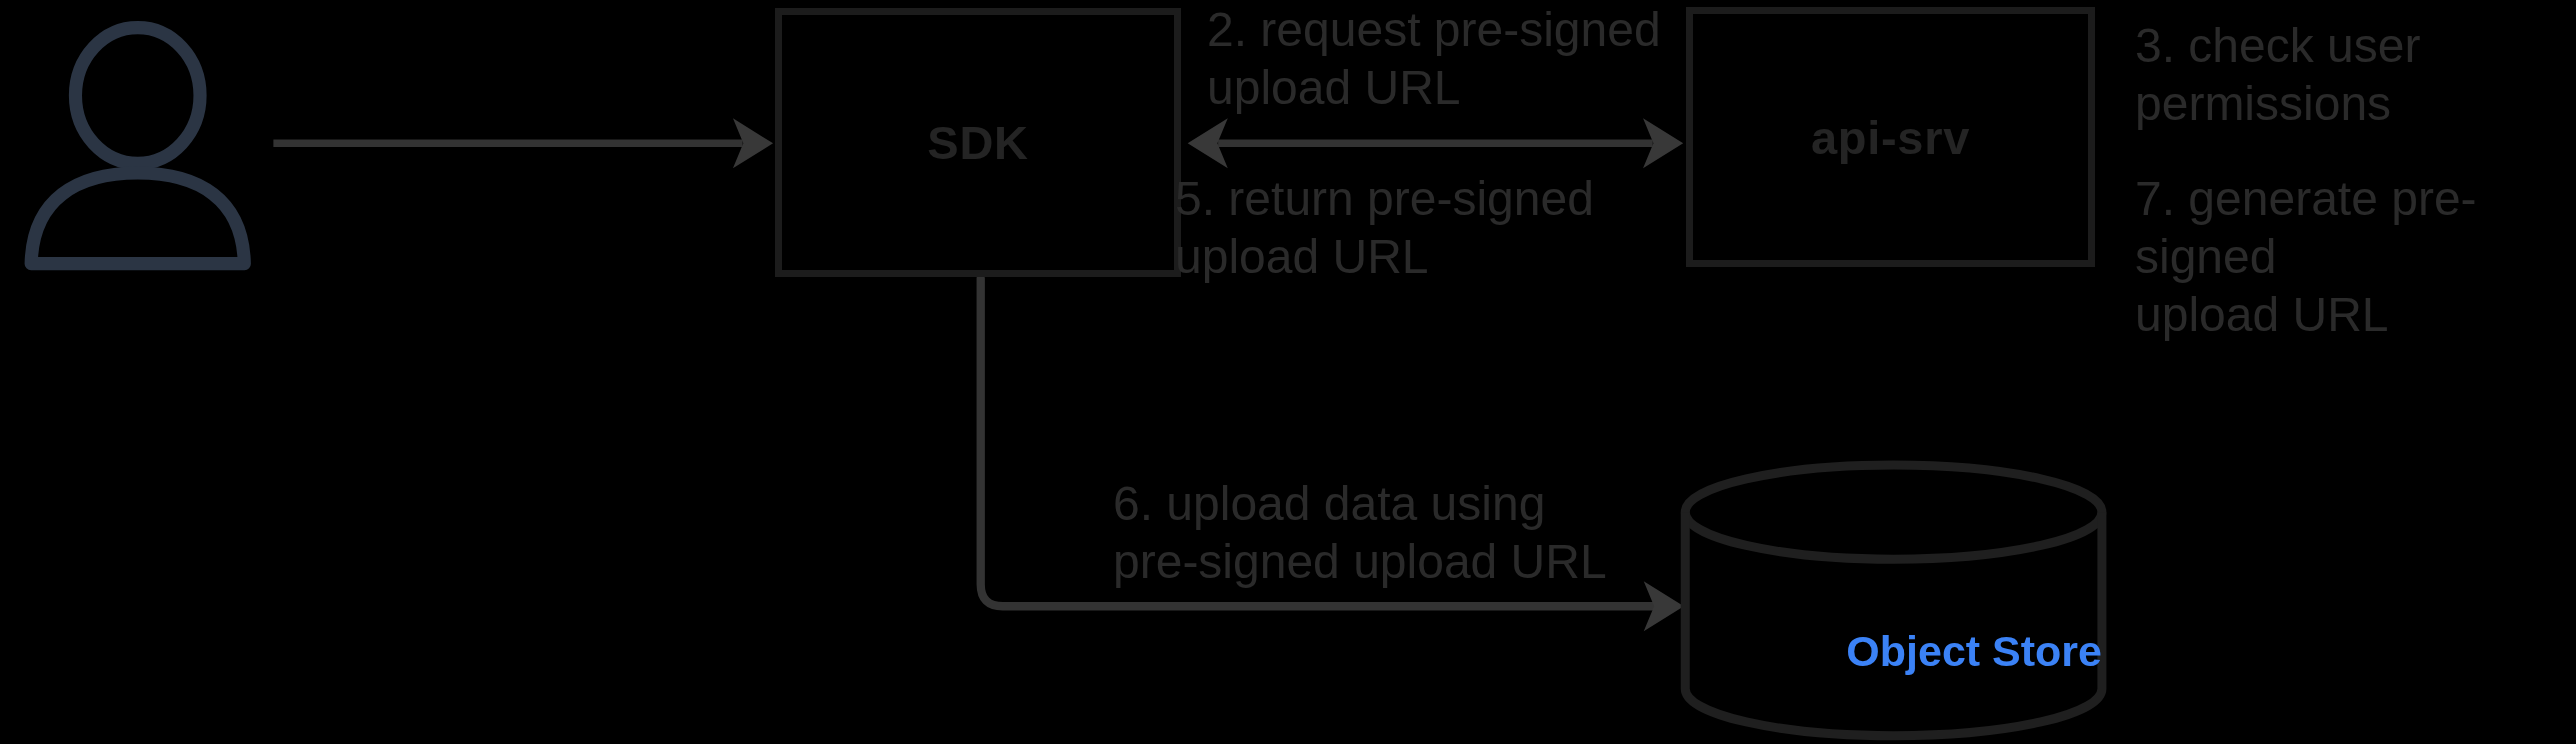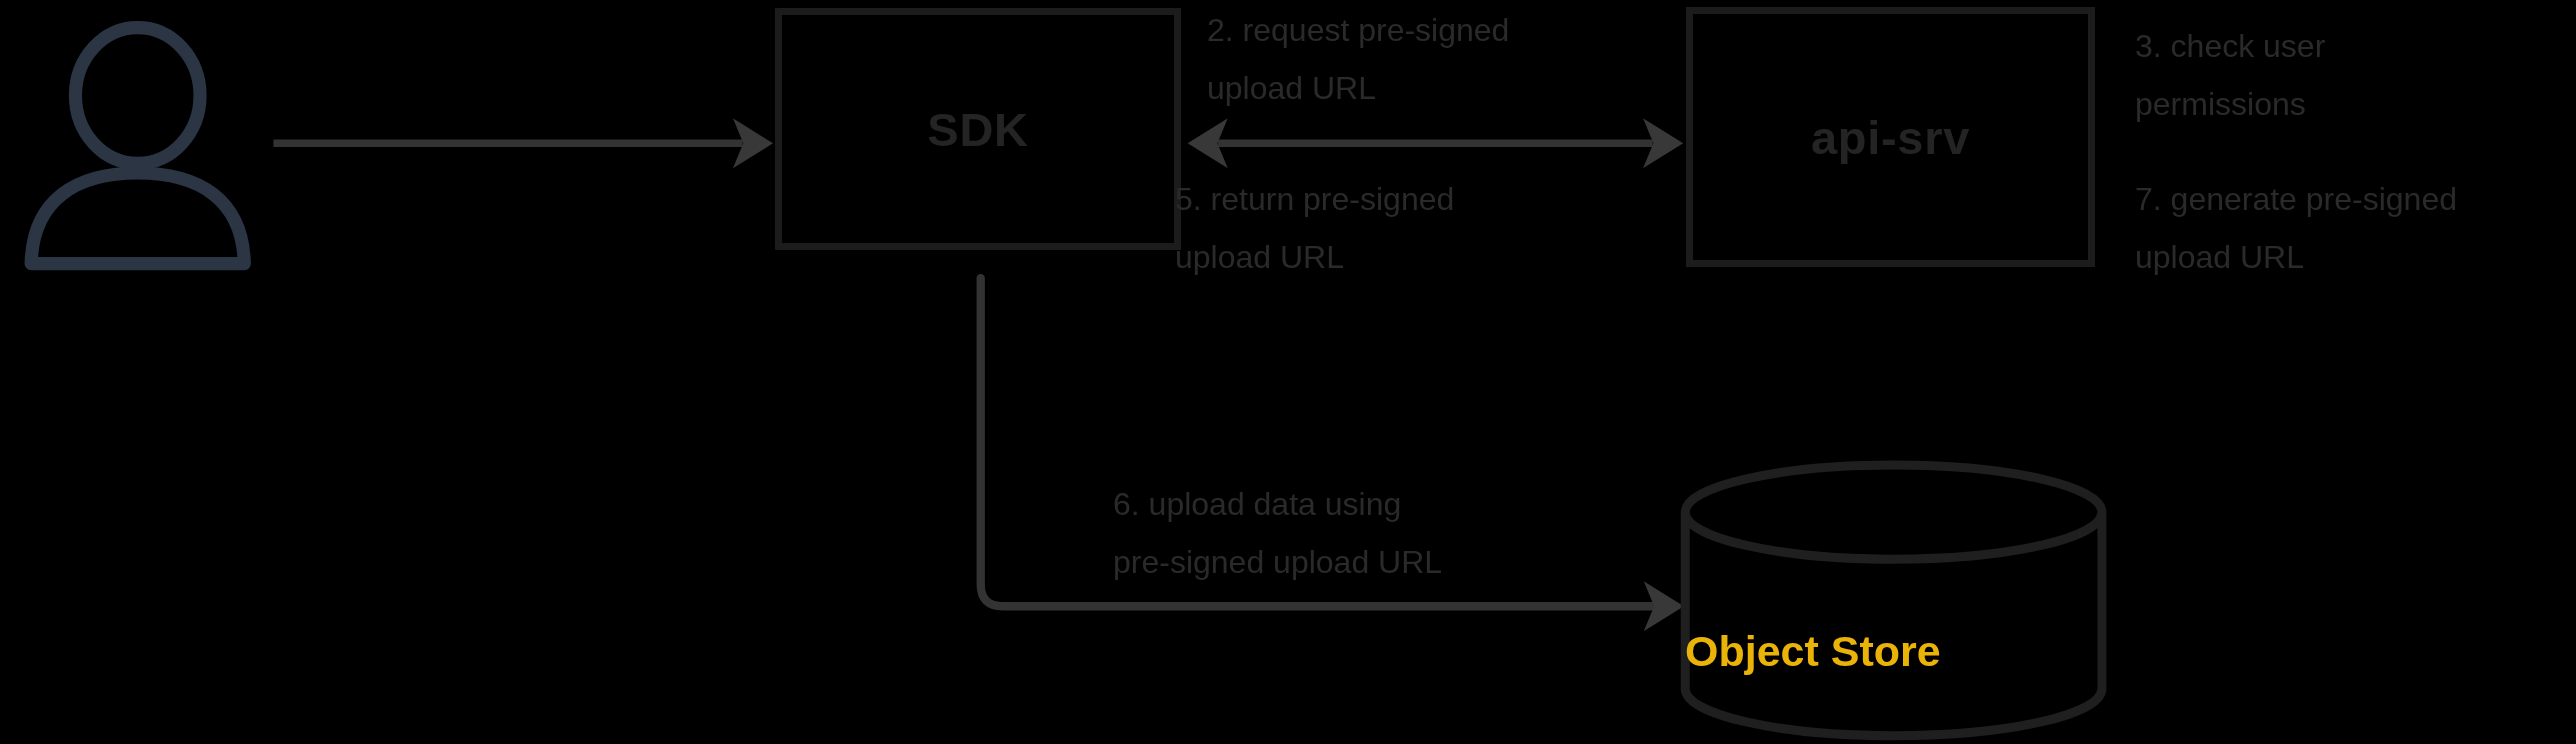--- a/index.html
+++ b/index.html
@@ -21,41 +21,41 @@
     top: 0;
   }
   .node-box {
     position: absolute;
     box-sizing: border-box;
     border: 7px solid #1c1c1c;
     display: flex;
     align-items: center;
     justify-content: center;
   }
-  .node-box.sdk    { left: 775px; top: 8.3px; width: 406px; height: 242px; }
+  .node-box.sdk    { left: 775px; top: 8.3px; width: 406px; height: 269px; }
   .node-box.api    { left: 1686px; top: 7px; width: 409px; height: 260px; }
   .node-title {
     font-size: 47px;
     font-weight: bold;
     color: #242424;
     letter-spacing: 0.7px;
   }
   .store-title {
     position: absolute;
     left: 1685px;
     top: 627px;
     width: 417px;
-    text-align: left;
+    text-align: right;
     font-size: 43px;
     font-weight: bold;
-    color: #eab308;
+    color: #3b82f6;
   }
   .step-label {
     position: absolute;
-    font-size: 32px;
+    font-size: 48px;
     line-height: 58px;
     color: #2a2a2a;
     white-space: pre-line;
   }
   .lbl-1 { left: 321px;  top: 58px;  }
   .lbl-2 { left: 1207px; top: 1.4px;   }
   .lbl-5 { left: 1175px; top: 170px; }
   .lbl-6 { left: 1113px; top: 475px; }
   .lbl-3 { left: 2135px; top: 1.4px; margin-top: 16px;   }
   .lbl-4 { left: 2135px; top: 170px; }

